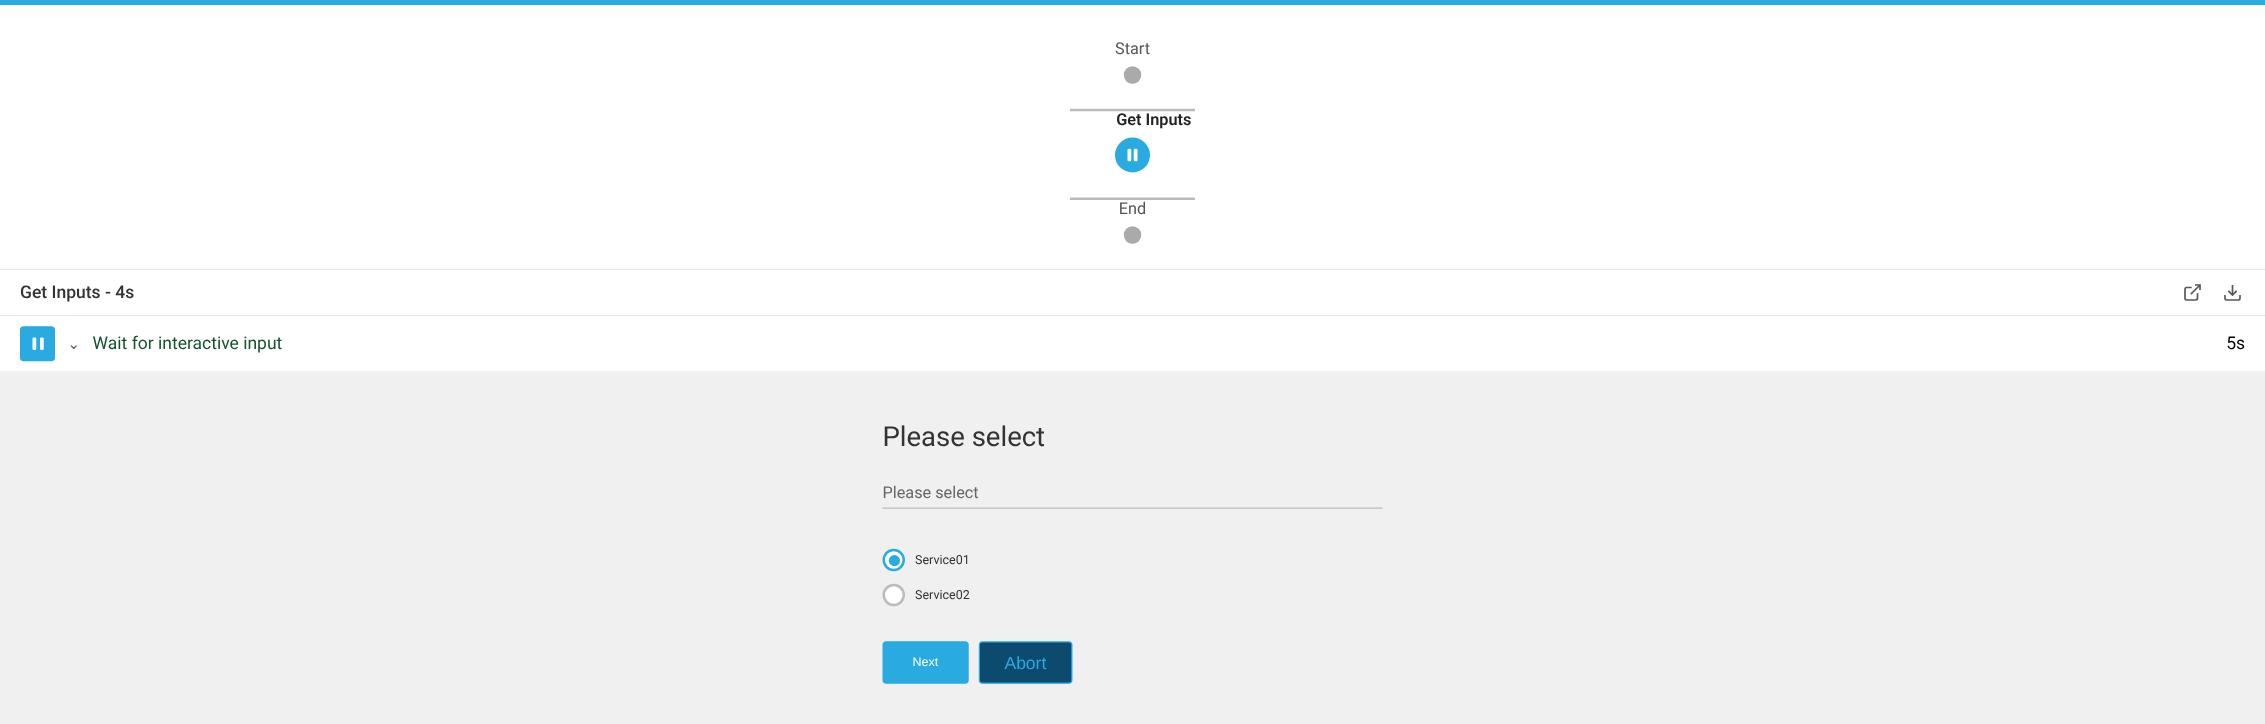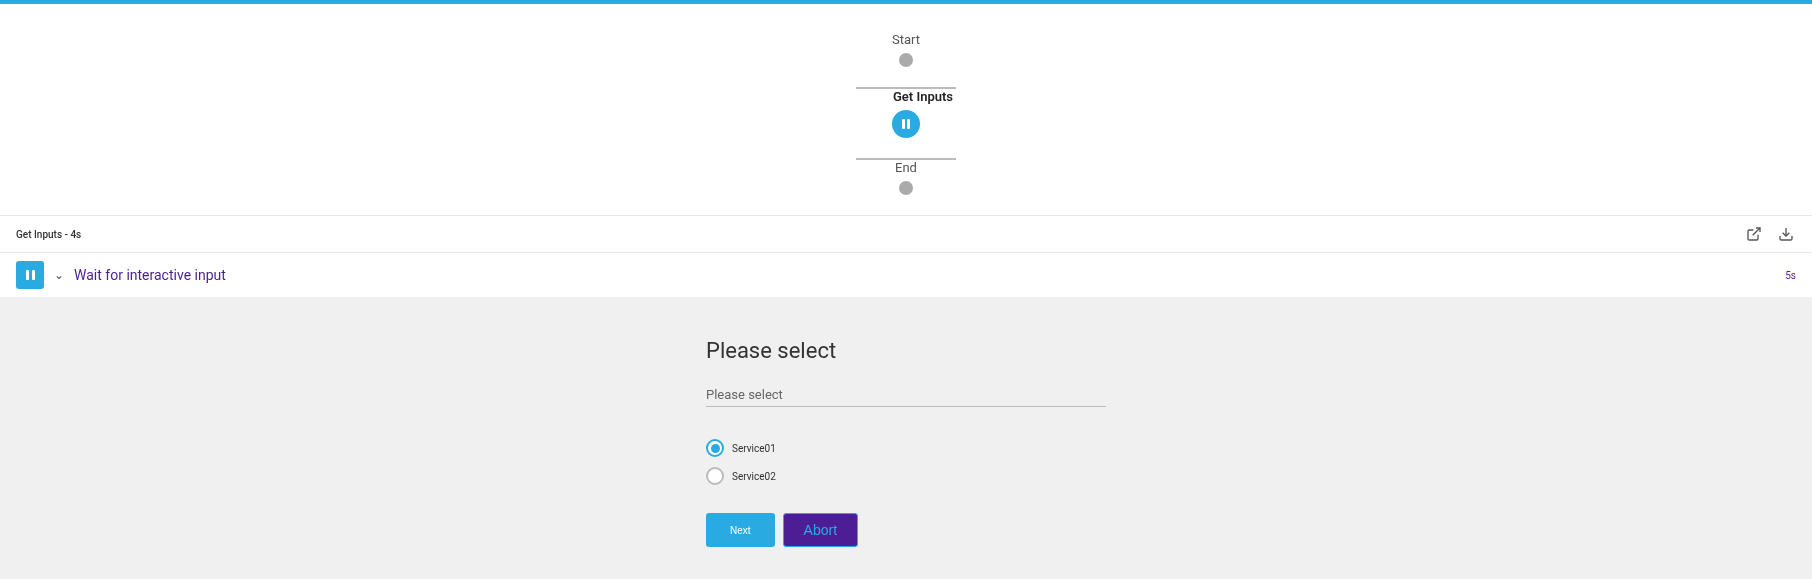--- a/index.html
+++ b/index.html
@@ -98,21 +98,21 @@
     .section-header {
       display: flex;
       align-items: center;
       justify-content: space-between;
       padding: 8px 16px;
       border-top: 1px solid #e8e8e8;
       border-bottom: 1px solid #e8e8e8;
     }
 
     .section-title {
-      font-size: 10px;
+      font-size: 14px;
       font-weight: 500;
       color: #333;
     }
 
     .section-icons {
       display: flex;
       gap: 12px;
       align-items: center;
     }
 
@@ -164,26 +164,26 @@
     }
 
     .task-chevron {
       color: #555;
       font-size: 12px;
       cursor: pointer;
     }
 
     .task-label {
       font-size: 14px;
-      color: #4c1d95;
+      color: #14532d;
     }
 
     .task-time {
-      font-size: 10px;
-      color: #4c1d95;
+      font-size: 14px;
+      color: #000000;
     }
 
     
     .main-content {
       background: #f0f0f0;
       min-height: 290px;
       display: flex;
       align-items: flex-start;
       justify-content: center;
       padding: 40px 0;
@@ -277,21 +277,21 @@
       background: #29abe2;
       color: white;
       border: none;
       padding: 8px 24px;
       font-size: 10px;
       border-radius: 3px;
       cursor: pointer;
     }
 
     .btn-abort {
-      background: #4c1d95;
+      background: #0c4a6e;
       color: #29abe2;
       border: 1px solid #29abe2;
       padding: 8px 20px;
       font-size: 14px;
       border-radius: 3px;
       cursor: pointer;
     }
   </style>
 </head>
 <body>

